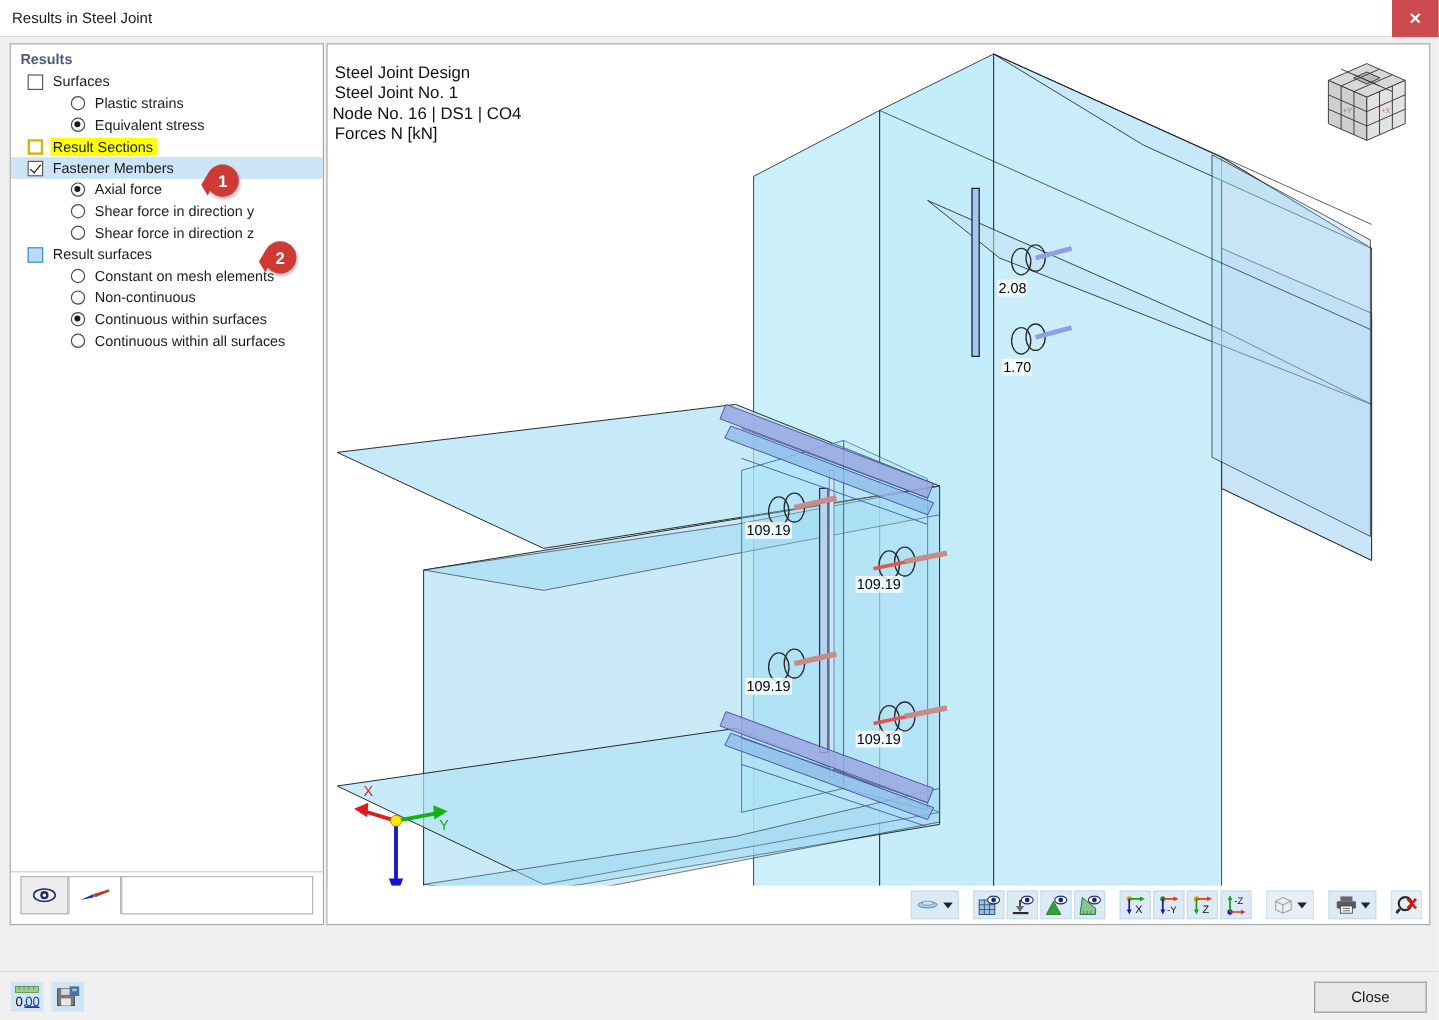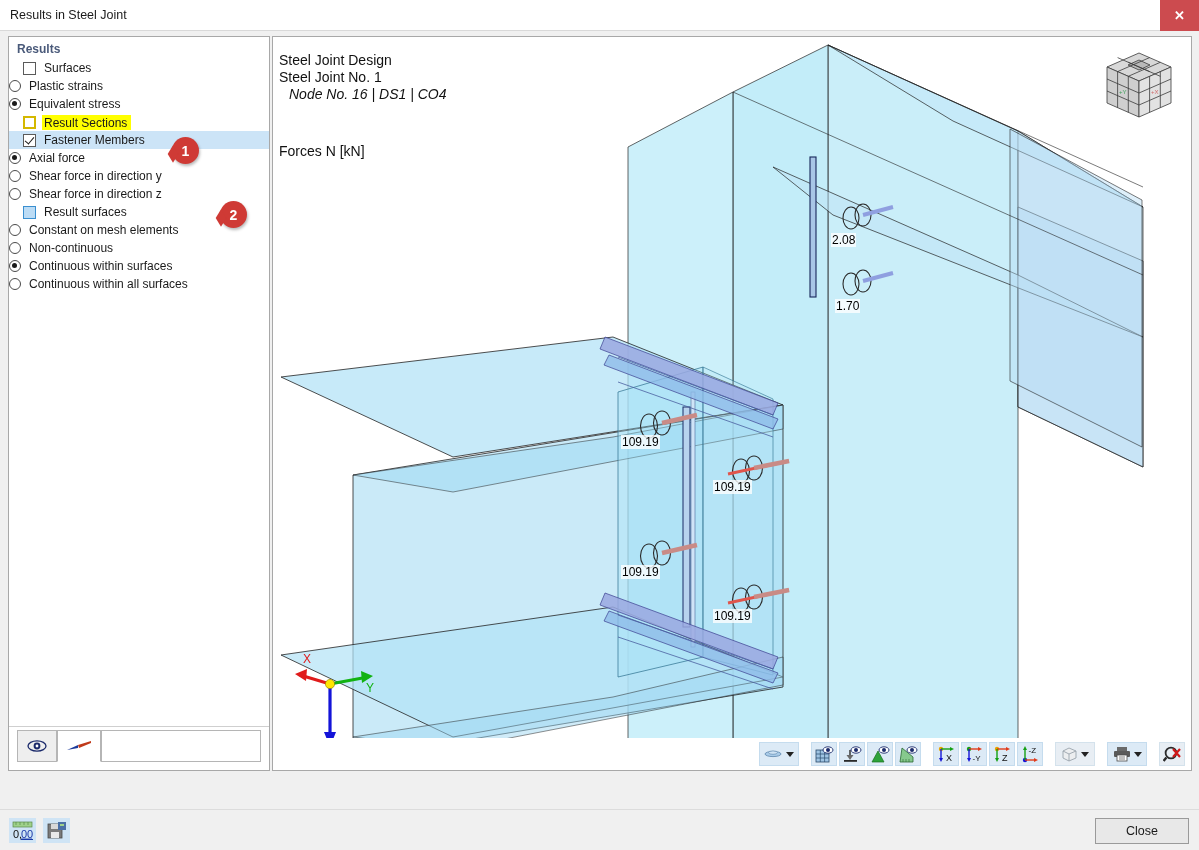--- a/index.html
+++ b/index.html
@@ -64,21 +64,21 @@
     width: 260px;
   }
   .tree-row {
     position: relative;
     height: 18px;
     display: flex; align-items: center;
     white-space: nowrap;
     cursor: default;
   }
   .tree-row.level0 { padding-left: 14px; }
-  .tree-row.level1 { }
+  .tree-row.level1 { padding-left: 50px; }
   .tree-row.selected { background: #cce4f7; }
   .chev {
     position: absolute; left: 14px; top: 3px;
     width: 11px; height: 11px;
     color: #333333; font-size: 11px; line-height: 11px;
     text-align: center;
   }
   .cb {
     width: 13px; height: 13px;
     border: 1px solid #5a5a5a;
@@ -177,22 +177,22 @@
   }
   #vp-svg { position: absolute; left: 0; top: 0; }
   .vp-text {
     position: absolute;
     font-size: 14px;
     color: #111111;
     white-space: nowrap;
   }
   #vp-line1 { left: 6px; top: 15px; }
   #vp-line2 { left: 6px; top: 32px; }
-  #vp-line3 { left: 16px; top: 49px; font-style: italic; }
-  #vp-line4 { left: 6px; top: 66px; margin-top: 40px; }
+  #vp-line3 { left: 4px; top: 49px; }
+  #vp-line4 { left: 6px; top: 66px; }
   #vp-status { left: 6px; top: 718px; }
 
   
   .bolt-label {
     position: absolute;
     font-size: 12px;
     color: #000000;
     background: rgba(255,255,255,0.78);
     padding: 0 1px;
     white-space: nowrap;

